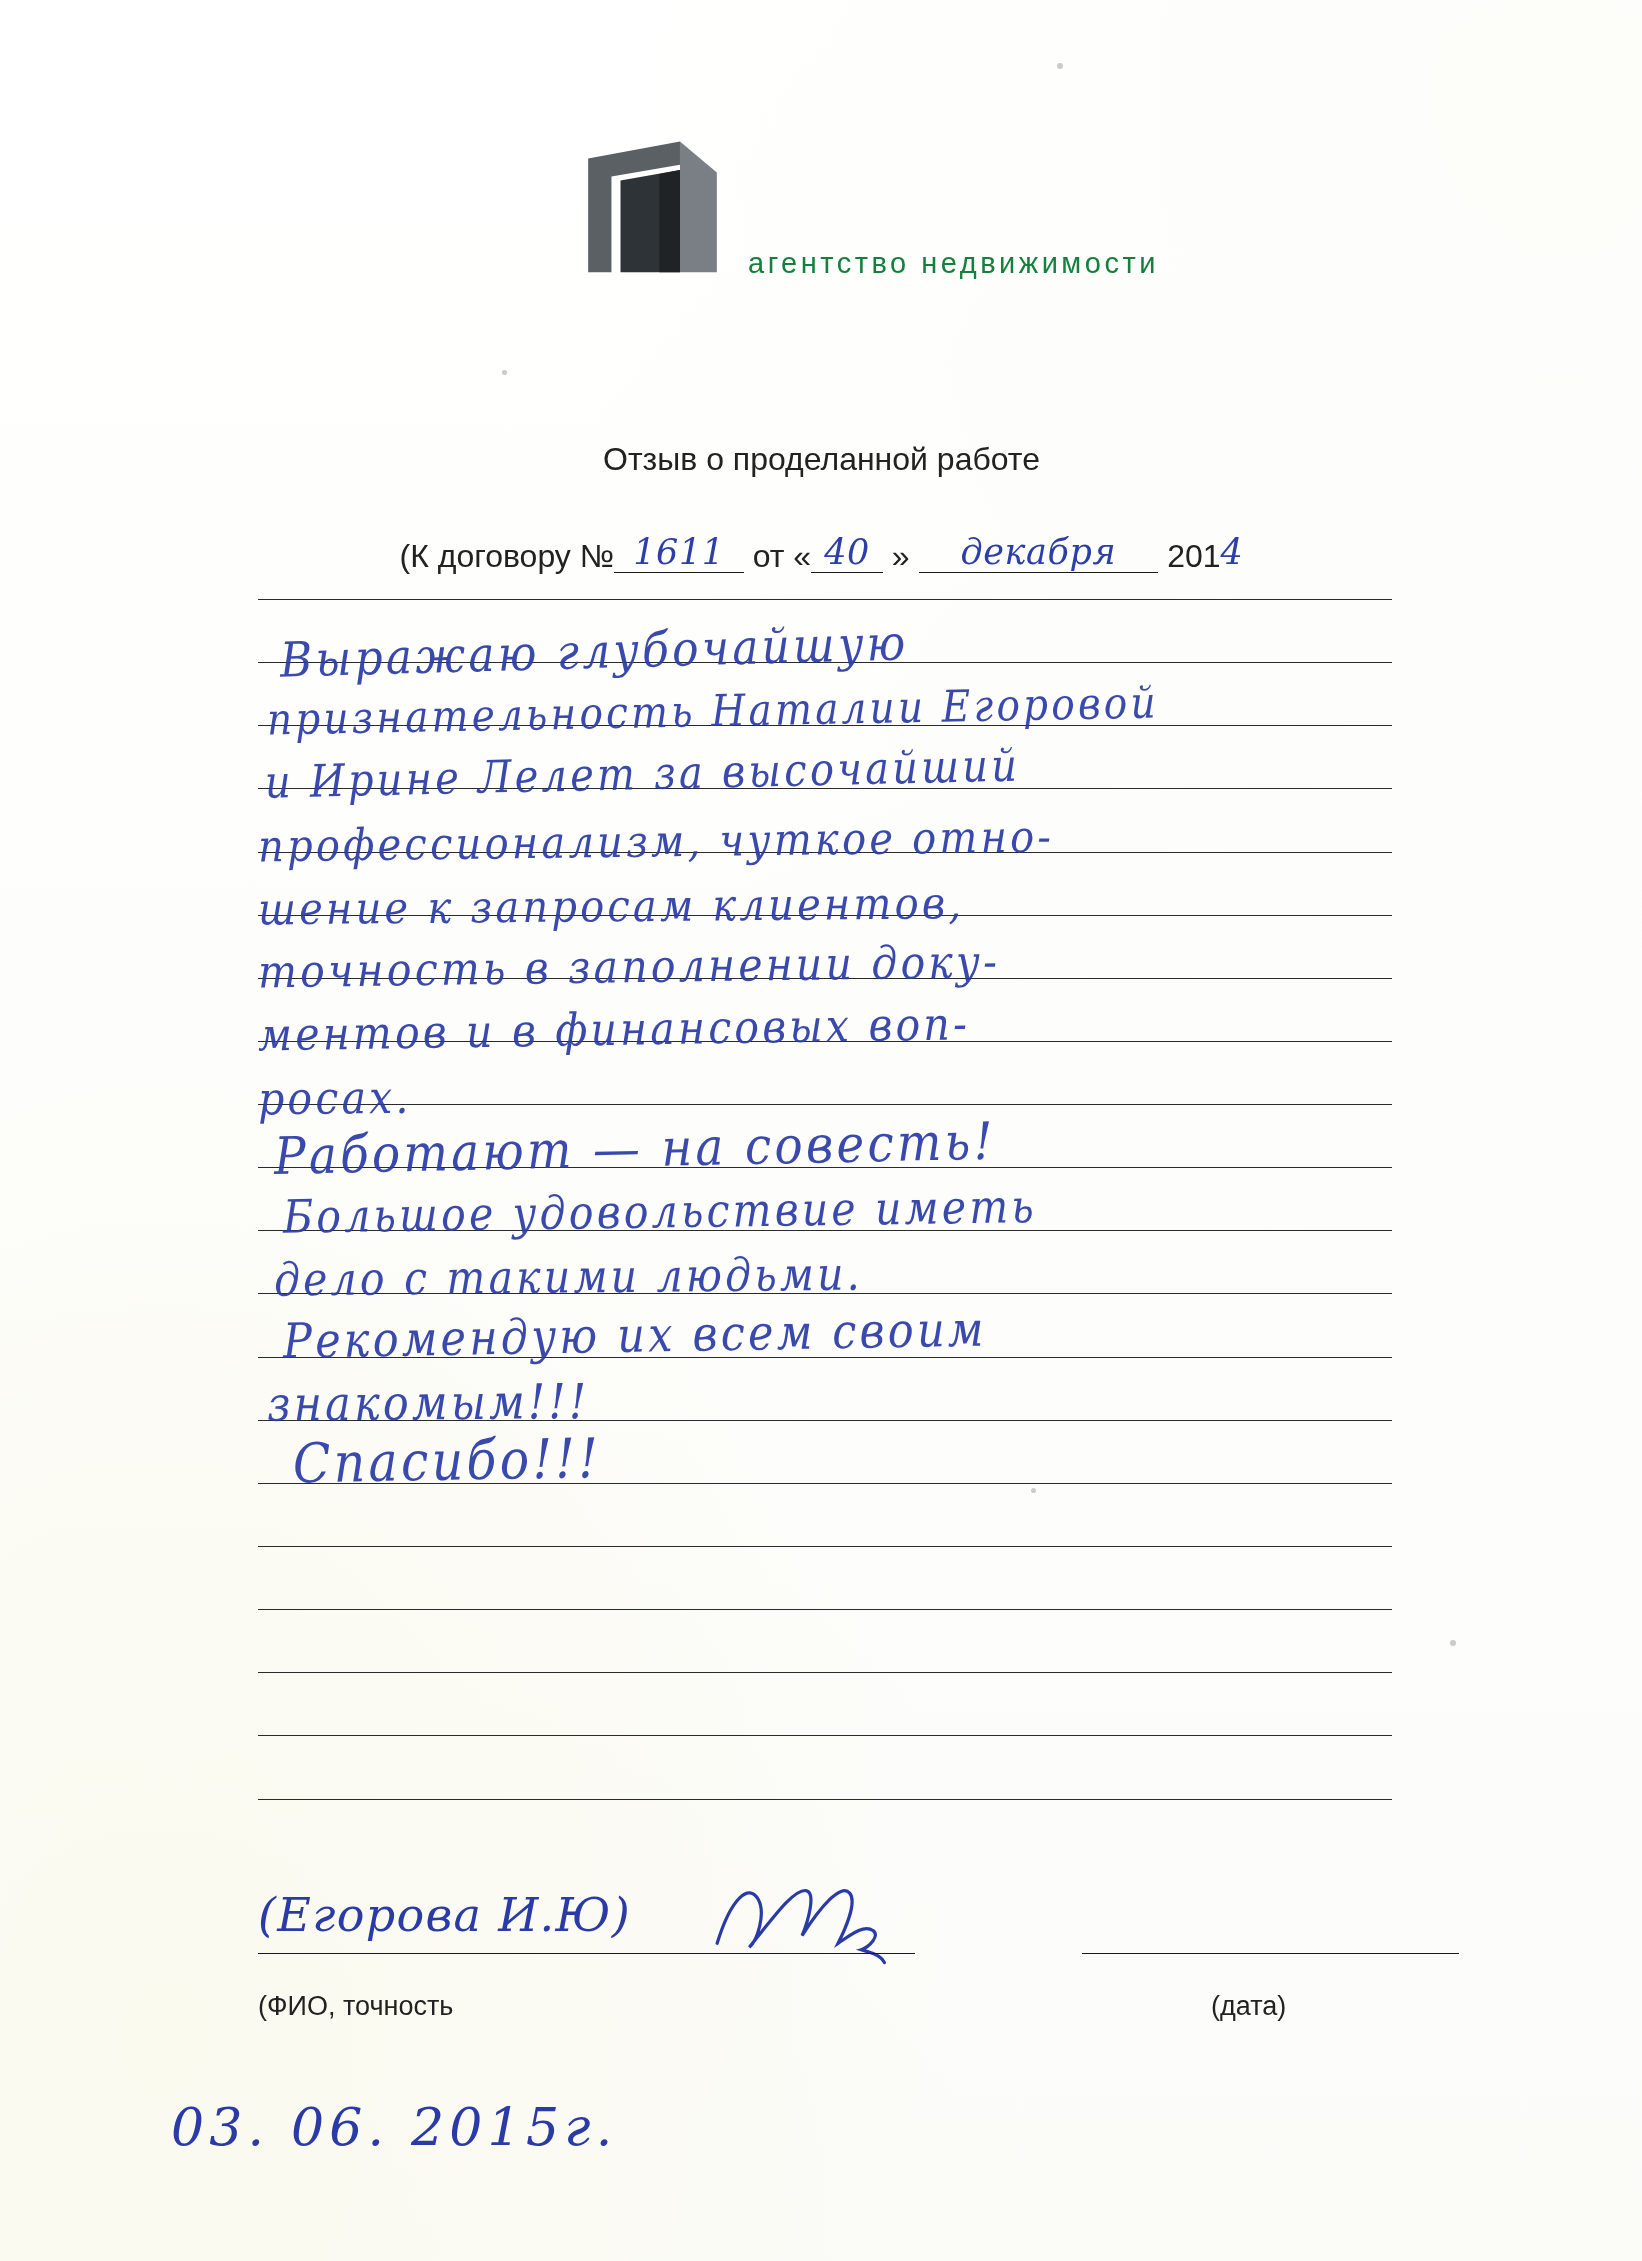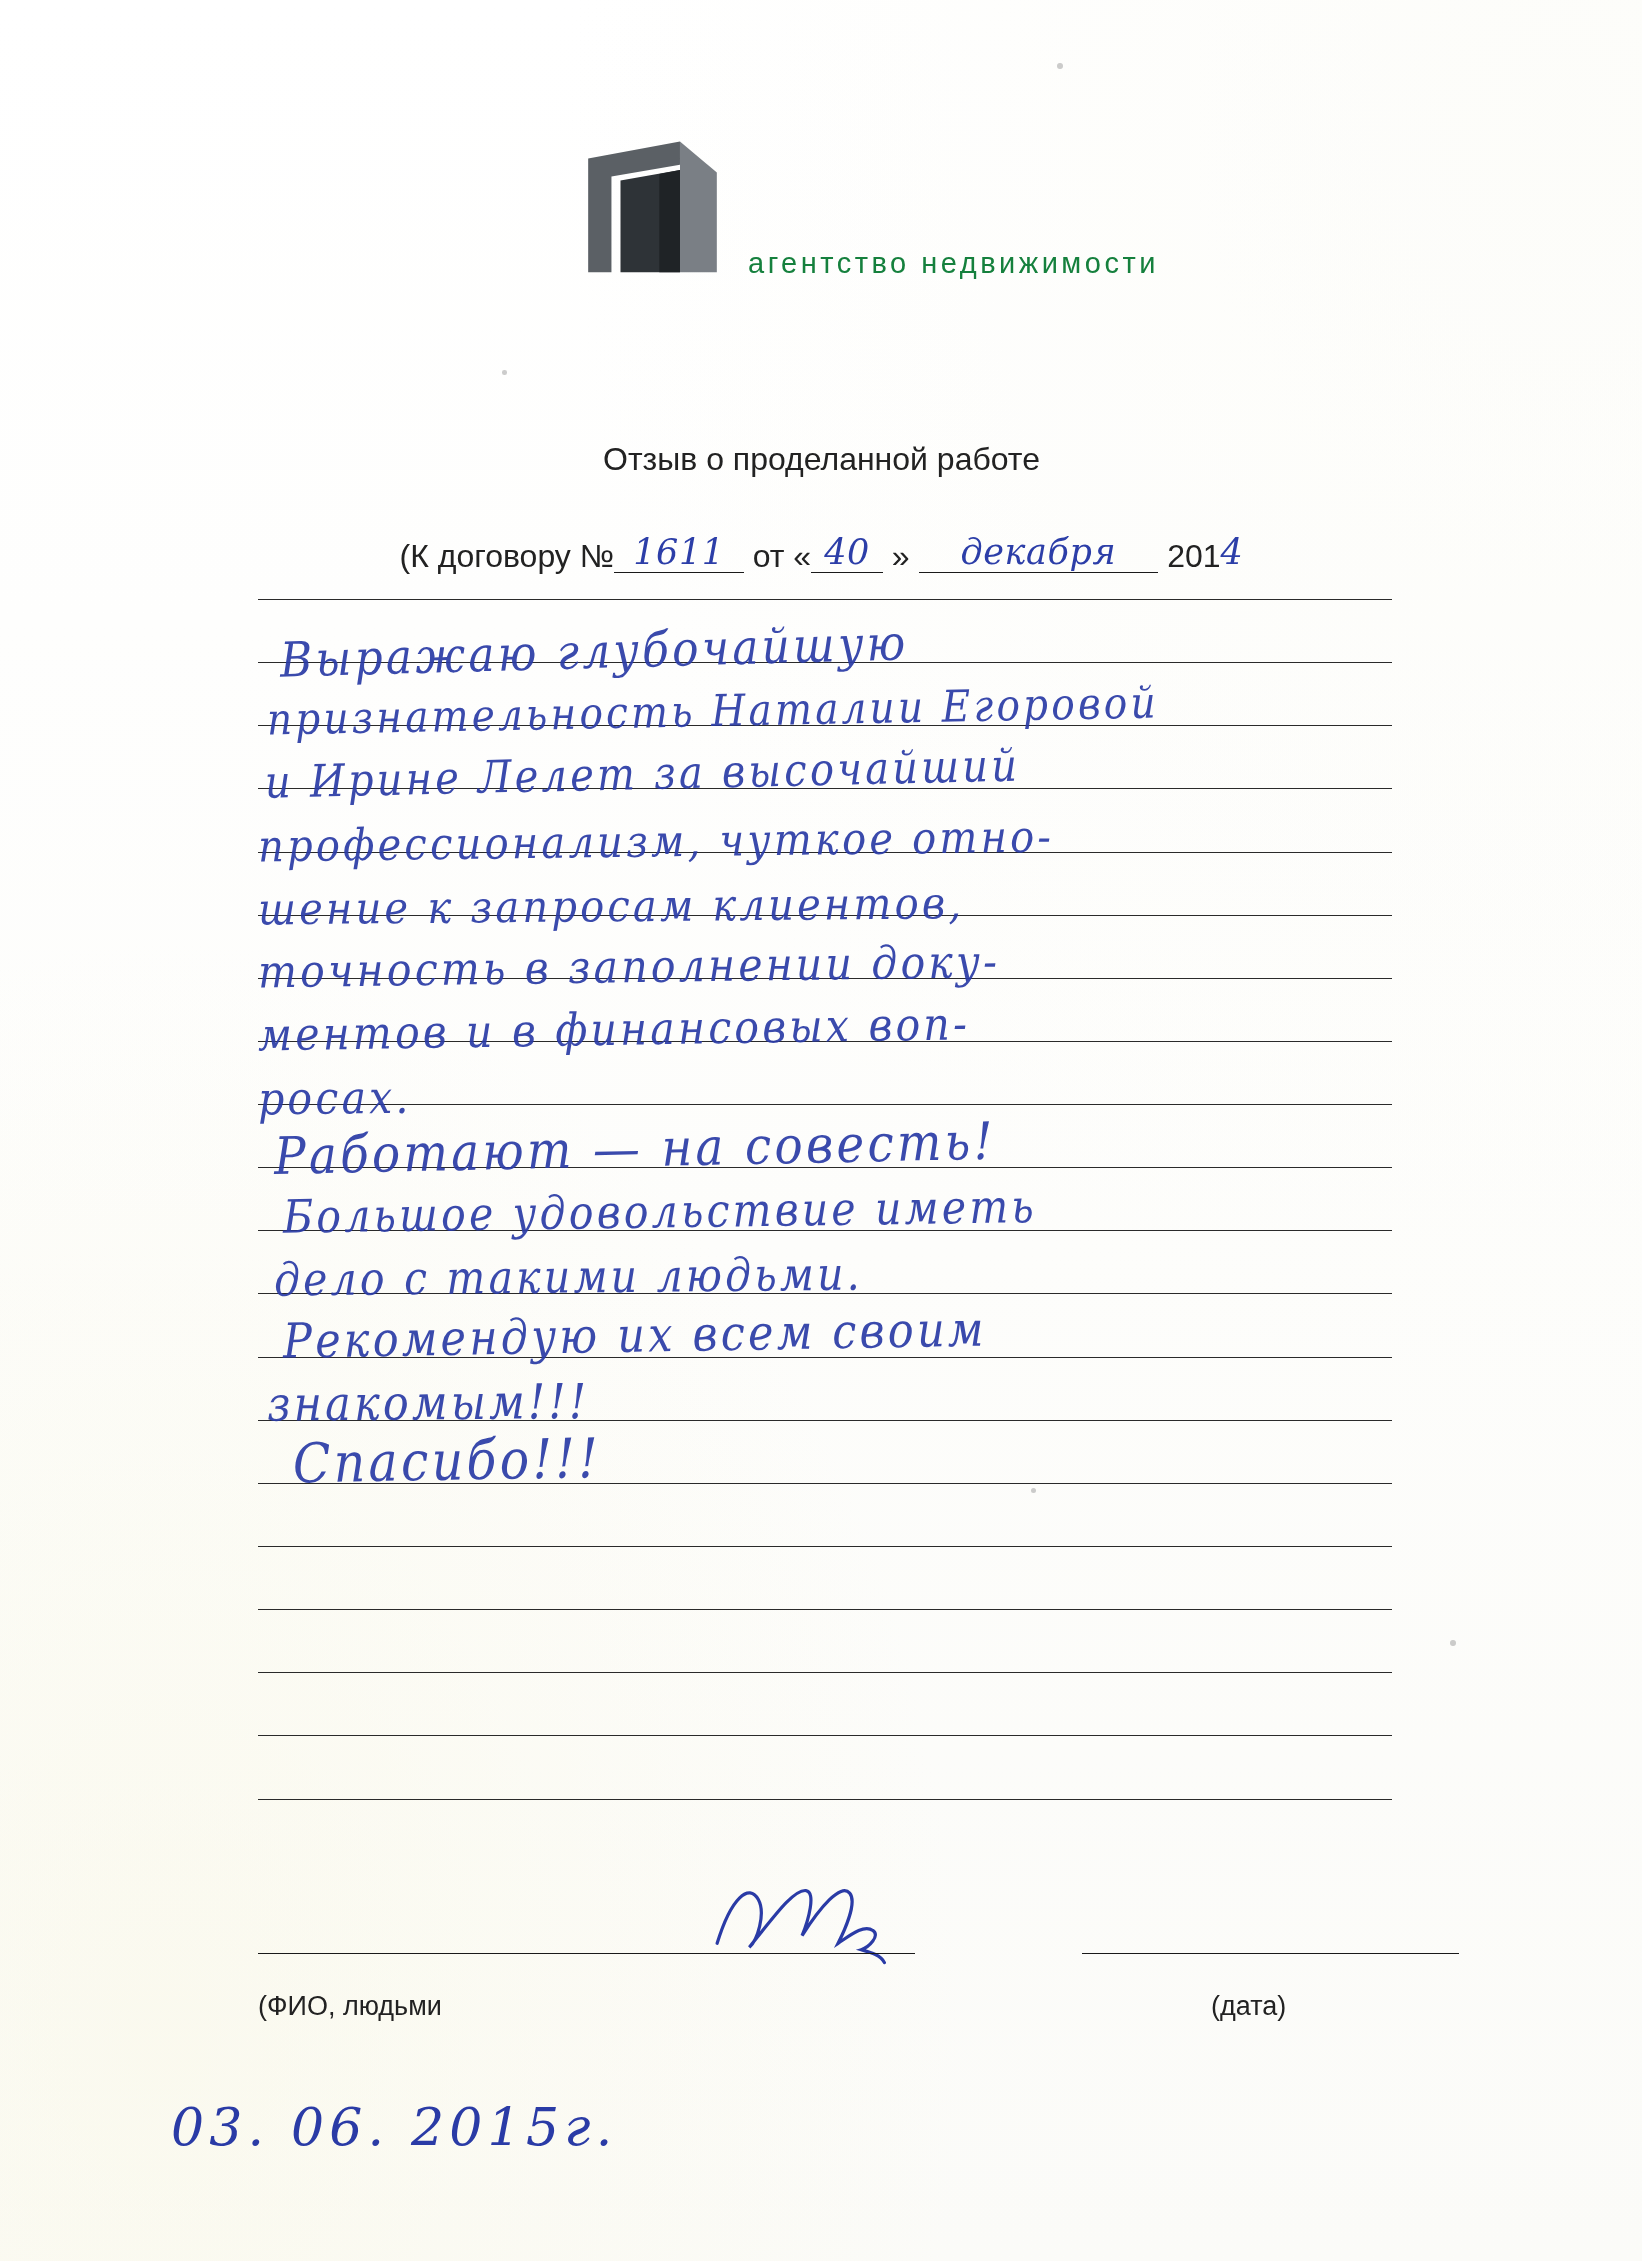--- a/index.html
+++ b/index.html
@@ -271,27 +271,28 @@
   <div class="hand body" style="left:258px;  top:948px; font-size:41px; transform:rotate(-0.8deg) scale(1.0,1.1);">точность в заполнении доку-</div>
   <div class="hand body" style="left:258px;  top:1011px; font-size:41px; transform:rotate(-0.9deg) scale(1.0,1.1);">ментов и в финансовых воп-</div>
   <div class="hand body" style="left:258px;  top:1075px; font-size:41px; transform:rotate(-0.6deg) scale(1.0,1.1);">росах.</div>
   <div class="hand body" style="left:274px;  top:1129px; font-size:46px; transform:rotate(-1.2deg) scale(1.02,1.12);">Работают — на совесть!</div>
   <div class="hand body" style="left:283px;  top:1193px; font-size:41px; transform:rotate(-0.8deg) scale(1.0,1.12);">Большое удовольствие иметь</div>
   <div class="hand body" style="left:274px;  top:1256px; font-size:41px; transform:rotate(-0.6deg) scale(1.0,1.12);">дело с такими людьми.</div>
   <div class="hand body" style="left:283px;  top:1316px; font-size:43px; transform:rotate(-1.0deg) scale(1.0,1.12);">Рекомендую их всем своим</div>
   <div class="hand body" style="left:267px;  top:1379px; font-size:43px; transform:rotate(-0.5deg) scale(1.0,1.12);">знакомым!!!</div>
   <div class="hand body" style="left:293px;  top:1435px; font-size:48px; transform:rotate(-1.0deg) scale(1.02,1.14);">Спасибо!!!</div>
 
+  <div class="sig-name">(Егорова И.Ю)</div>
 
   <div class="sig-scribble">
     <svg viewBox="0 0 300 150" width="193" height="97" aria-hidden="true">
       <path d="M8 112 C30 40, 58 18, 72 44 C84 66, 70 108, 58 118 C94 74, 126 28, 146 30 C162 32, 150 76, 140 100 C168 56, 200 18, 214 34 C226 48, 206 92, 196 112 C214 100, 236 82, 250 92 C262 100, 244 118, 232 122 C246 126, 262 130, 268 142" fill="none" stroke="#2a3ba6" stroke-width="5" stroke-linecap="round"></path>
     </svg>
   </div>
 
   <div class="sig-line-left"></div>
   <div class="sig-line-right"></div>
-  <div class="sig-caption-left">(ФИО, людьми</div>
+  <div class="sig-caption-left">(ФИО, точность</div>
   <div class="sig-caption-right">(дата)</div>
 
   <div class="date-hand">03. 06. 2015г.</div>
 </div>
 
 
 </body></html>

